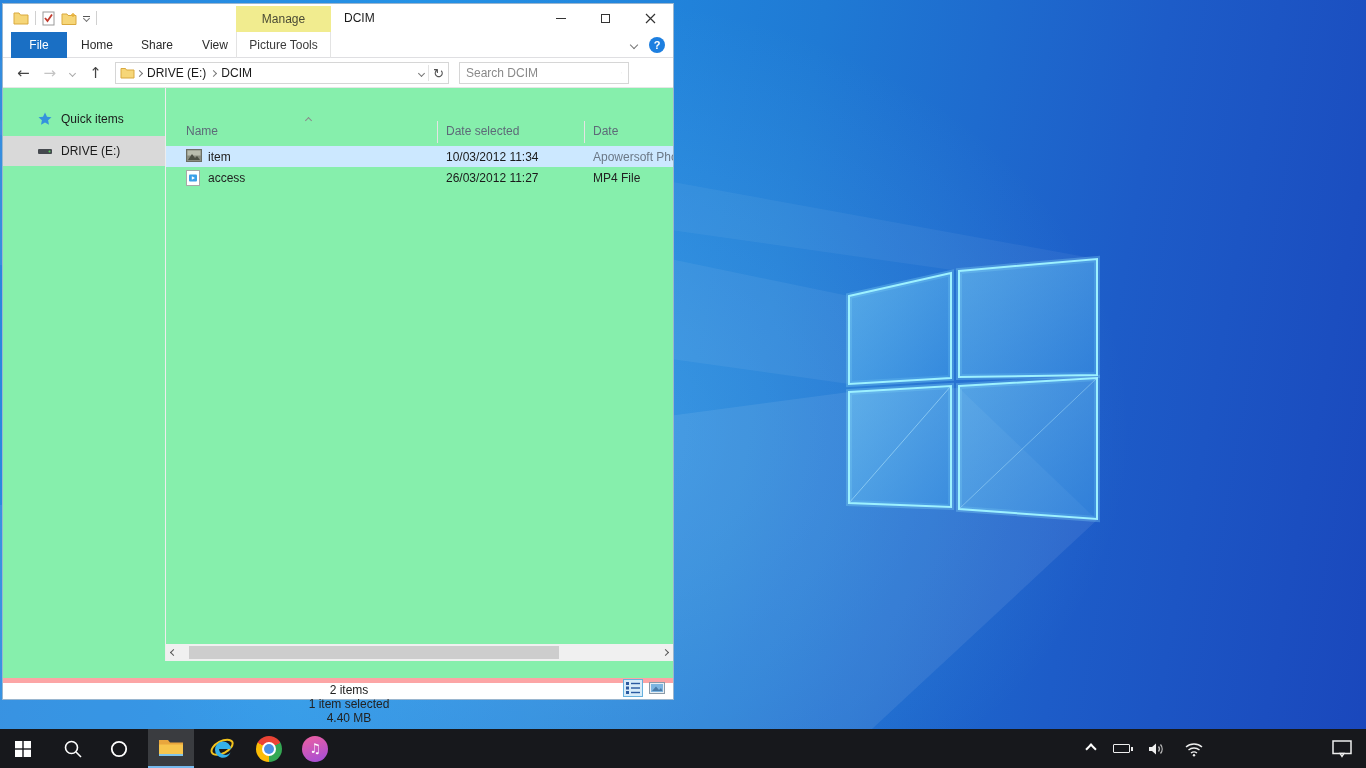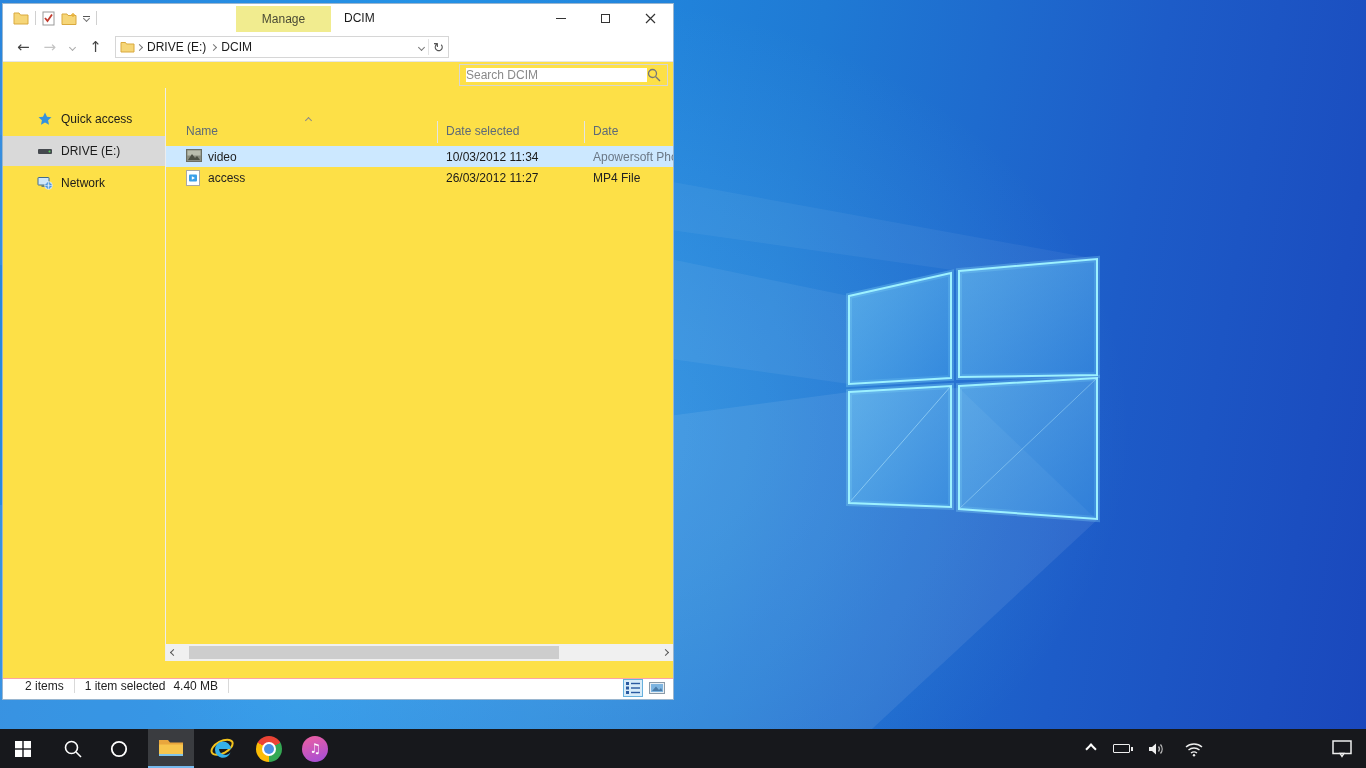--- a/index.html
+++ b/index.html
@@ -11,21 +11,21 @@
     position:absolute; inset:0; z-index:0;
     background:
       radial-gradient(ellipse 900px 700px at 42% 56%, rgba(130,215,255,.28), rgba(130,215,255,0) 62%),
       linear-gradient(100deg, #2a86dd 0%, #2492e6 28%, #1f7ad4 55%, #1d5cc8 78%, #1a47bc 100%);
   }
   .desktop svg { position:absolute; inset:0; }
 
   
   .window {
     position:absolute; left:2px; top:3px; width:672px; height:697px;
-    background:#fde047; z-index:10; border:1px solid #9ab6cf;
+    background:#86efac; z-index:10; border:1px solid #9ab6cf;
   }
 
   
   .titlebar { position:relative; height:28px; background:#fff; }
   .qat { position:absolute; left:10px; top:0; height:28px; display:flex; align-items:center; gap:6px; }
   .qat-sep { width:1px; height:14px; background:#d0d0d0; }
   .manage-tab {
     position:absolute; left:233px; top:2px; width:95px; height:26px;
     background:#f1ec8f; display:flex; align-items:center; justify-content:center;
     color:#4a4a35; font-size:12px;
@@ -59,22 +59,22 @@
   .arrow { font-family:"DejaVu Sans",sans-serif; font-size:15px; line-height:1; }
   .addr-box {
     position:absolute; left:112px; top:4px; width:334px; height:22px;
     border:1px solid #d6d6d6; background:#fff; display:flex; align-items:center; padding:0 4px;
   }
   .addr-box .crumb { padding:0 3px; color:#1a1a1a; }
   .addr-spacer { flex:1; }
   .addr-sep { width:1px; height:16px; background:#e3e3e3; margin:0 4px; }
   .refresh { color:#555; font-family:"DejaVu Sans",sans-serif; font-size:13px; }
   .search-box {
-    position:absolute; left:456px; top:4px; width:209px; height:22px;
-    border:1px solid #d6d6d6; display:flex; align-items:center; padding:0 6px;margin-top:28px;
+    position:absolute; left:456px; top:4px; width:170px; height:22px;
+    border:1px solid #d6d6d6; display:flex; align-items:center; padding:0 6px;
   }
   .search-box input { border:none; outline:none; flex:1; font-family:inherit; font-size:12px; color:#333; }
   .search-box input::placeholder { color:#8a8a8a; }
 
   
   .content { position:absolute; left:0; top:84px; width:670px; bottom:38px; display:flex; }
   .sidebar { width:163px; border-right:1px solid #ededed; padding-top:16px; }
   .side-item { height:30px; display:flex; align-items:center; padding-left:34px; gap:8px; margin-bottom:2px; color:#1a1a1a; }
   .side-item.selected { background:#d9d9d9; }
   .filearea { flex:1; position:relative; overflow:hidden;margin-top:28px; }
@@ -91,21 +91,21 @@
   .row .cell-date { position:absolute; left:280px; color:#1a1a1a; }
   .row .cell-type { position:absolute; left:427px; white-space:nowrap; }
 
   
   .hscroll { position:absolute; left:163px; right:0; bottom:38px; height:17px; background:#f0f0f0; display:flex; align-items:center; z-index:5; }
   .hs-btn { width:15px; height:17px; display:flex; align-items:center; justify-content:center; }
   .hs-track { flex:1; position:relative; height:17px; }
   .hs-thumb { position:absolute; left:8px; top:2px; width:370px; height:13px; background:#cdcdcd; }
 
   
-  .statusbar { position:absolute; left:0; bottom:0; width:670px; height:21px; background:#fff; display:flex; padding-left:22px; border-top:1px solid #fca5a5; }
+  .statusbar { position:absolute; left:0; bottom:0; width:670px; height:21px; background:#fff; display:flex; align-items:center; padding-left:22px; border-top:5px solid #fca5a5;flex-direction:column; }
   .sb-sep { width:1px; height:14px; background:#d9d9d9; margin:0 10px; }
   .sb-gap { width:8px; }
   .view-toggles { position:absolute; right:6px; bottom:2px; display:flex; gap:4px; }
   .vt-btn { width:20px; height:18px; display:flex; align-items:center; justify-content:center; border:1px solid transparent; }
   .vt-btn.active { background:#d8ecf9; border-color:#66b0dd; }
 
   
   .taskbar {
     position:absolute; left:0; bottom:0; width:1366px; height:39px; z-index:20;
     background:#17181c; display:flex; align-items:stretch;
@@ -195,20 +195,43 @@
           <span class="glyph-max"></span>
         </div>
       <div class="win-btn">
         <svg width="11" height="11" viewBox="0 0 11 11">
             <path d="M1 1l9 9M10 1l-9 9" stroke="#333" stroke-width="1.2"></path>
           </svg>
       </div>
     </div>
   </div>
 
+  <div class="tabsrow">
+    <div class="rtab file">
+        <span>File</span>
+      </div>
+    <div class="rtab t1">
+        <span>Home</span>
+      </div>
+    <div class="rtab t2">
+        <span>Share</span>
+      </div>
+    <div class="rtab t3">
+        <span>View</span>
+      </div>
+    <div class="rtab ptools">
+        <span>Picture Tools</span>
+      </div>
+    <div class="ribbon-right">
+      <span class="chev down"></span>
+      <div class="help-circle">
+          <span>?</span>
+        </div>
+    </div>
+  </div>
 
   <div class="addressrow">
     <div class="nav-arrows">
       <span class="arrow" style="color:#444;">←</span>
       <span class="arrow" style="color:#c4c4c4;">→</span>
       <span class="chev down sm" style="border-color:#aaa;"></span>
       <span class="arrow" style="color:#444;">↑</span>
     </div>
     <div class="addr-box">
       <svg width="15" height="12" viewBox="0 0 15 12">
@@ -232,37 +255,28 @@
     </div>
   </div>
 
   <div class="content">
 
     <div class="sidebar">
       <div class="side-item">
         <svg width="16" height="16" viewBox="0 0 16 16">
             <path d="M8 1.5l2 4.2 4.5.5-3.4 3.1.9 4.5L8 11.5l-4 2.3.9-4.5L1.5 6.2 6 5.7z" fill="#3492dd"></path>
           </svg>
-        <span>Quick access</span>
+        <span>Quick items</span>
       </div>
       <div class="side-item selected">
         <svg width="16" height="12" viewBox="0 0 16 12">
             <rect x="1" y="4" width="14" height="5" rx="1" fill="#45494e"></rect>
             <circle cx="12.5" cy="6.5" r="1" fill="#58d058"></circle>
           </svg>
         <span>DRIVE (E:)</span>
-      </div>
-      <div class="side-item">
-        <svg width="16" height="14" viewBox="0 0 16 14">
-            <rect x="1" y="1.5" width="11" height="7.5" rx="0.5" fill="#cfe7f8" stroke="#3f6a8d"></rect>
-            <rect x="4.5" y="9.5" width="4" height="1.3" fill="#3f6a8d"></rect>
-            <circle cx="11.5" cy="9.5" r="3.8" fill="#2f86d6" stroke="#fff" stroke-width="0.8"></circle>
-            <path d="M8 9.5h7M11.5 5.9v7.2M9 7.5c1.6 1 3.4 1 5 0M9 11.5c1.6-1 3.4-1 5 0" stroke="#fff" stroke-width="0.6" fill="none"></path>
-          </svg>
-        <span>Network</span>
       </div>
     </div>
 
     <div class="filearea">
       <div class="fl-header">
         <span class="sortcaret chev up sm" style="border-color:#8a8a8a;"></span>
         <span class="hname">Name</span>
         <span class="hdate">Date selected</span>
         <span class="htype">Date</span>
         <span class="hdiv" style="left:271px;"></span>
@@ -270,21 +284,21 @@
       </div>
 
       <div class="row selected">
         <span class="icon-cell">
           <svg width="16" height="13" viewBox="0 0 16 13">
               <rect x="0.5" y="0.5" width="15" height="12" fill="#8a8d80" stroke="#6b6e63"></rect>
               <rect x="1.5" y="1.5" width="13" height="5" fill="#b9bdae"></rect>
               <polygon points="2,11 6,5 9,9 11,7 14,11" fill="#4c5044"></polygon>
             </svg>
         </span>
-        <span class="cell-name">video</span>
+        <span class="cell-name">item</span>
         <span class="cell-date">10/03/2012 11:34</span>
         <span class="cell-type" style="color:#6b7886;">Apowersoft Pho</span>
       </div>
 
       <div class="row">
         <span class="icon-cell">
           <svg width="14" height="16" viewBox="0 0 14 16">
               <rect x="0.5" y="0.5" width="13" height="15" fill="#fff" stroke="#a8a8a8"></rect>
               <rect x="3" y="4.5" width="8" height="7" rx="1" fill="#3aa0e8"></rect>
               <polygon points="5.8,6.2 9,8 5.8,9.8" fill="#fff"></polygon>

